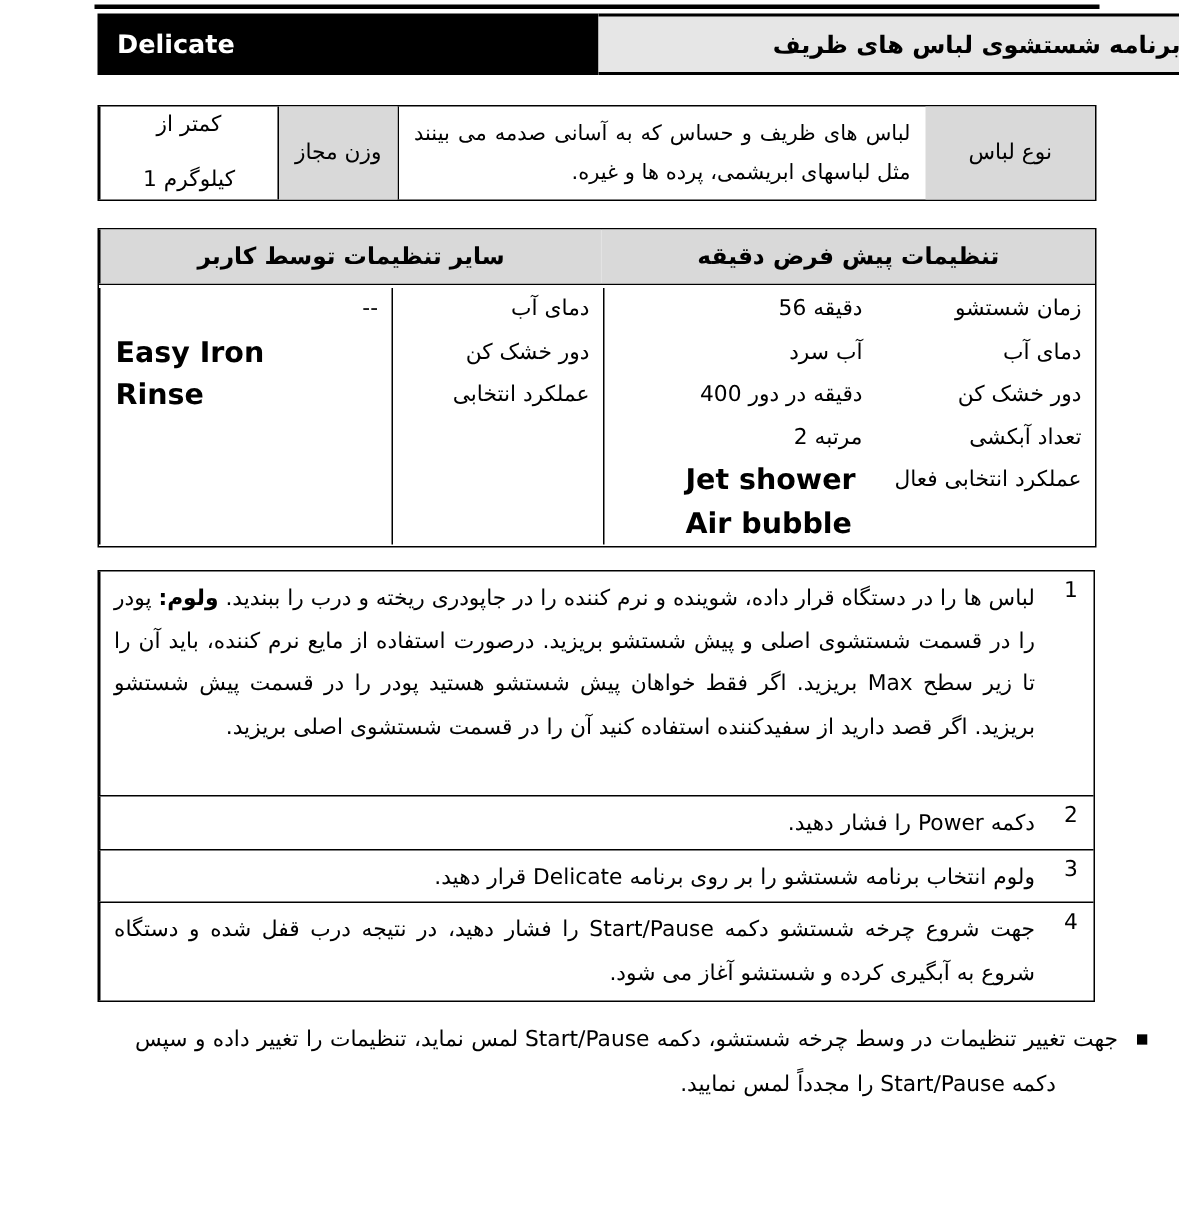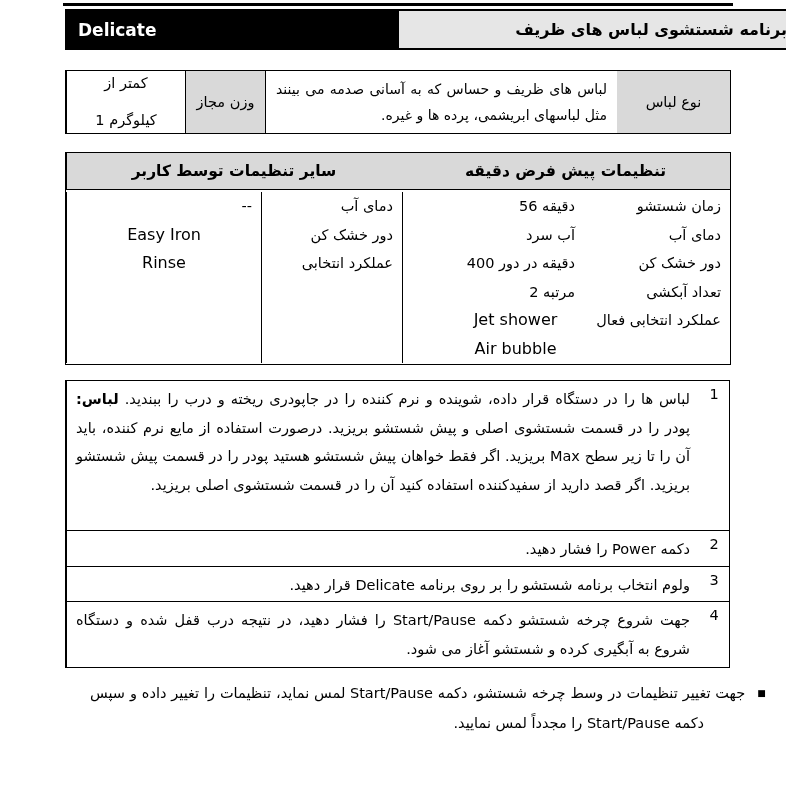--- a/index.html
+++ b/index.html
@@ -44,21 +44,21 @@
   .s-head .hcell {
     background:#d9d9d9; display:flex; align-items:center; justify-content:center;
     font-weight:bold; font-size:15.5px; direction:rtl;
   }
   .s-h-default { width:329px; }
   .s-h-user { flex:1; }
   .s-body { display:flex; height:173px; padding-top:2px; }
   .s-col { display:flex; flex-direction:column; }
   .s-col .ln { height:28.5px; line-height:28.5px; font-size:14.5px; direction:rtl;
                text-align:right; padding:0 9px; white-space:nowrap; overflow:hidden; }
-  .s-col .ln.latin { direction:ltr; text-align:center; font-weight:400; font-size:16px; padding:0 10px; }
+  .s-col .ln.latin { direction:ltr; text-align:left; font-weight:700; font-size:19px; padding:0 10px; }
   .col-dlab { width:146px; }
   .col-dval { width:182px;padding-left:44px; }
   .col-ulab { width:141px; }
   .col-uval { flex:1; }
 
   
   .steps { left:65px; top:380px; width:665px; height:288px; display:flex; flex-direction:column; }
   .step-row { display:flex; direction:rtl; }
   .step-row + .step-row { border-top:1.5px solid #000; }
   .step-num {
@@ -143,21 +143,21 @@
         <div class="ln"></div>
       </div>
     </div>
   </div>
 
   <div class="tframe steps" style="direction:ltr;">
     <div class="step-row r1">
       <div class="step-num">1</div>
       <div class="step-text just">
         <span>لباس ها را در دستگاه قرار داده، شوینده و نرم کننده را در جاپودری ریخته و درب را ببندید.</span>
-        <b>لباس:</b><span> پودر را در قسمت شستشوی اصلی و پیش شستشو بریزید. درصورت استفاده از مایع نرم کننده، باید آن را تا زیر سطح Max بریزید. اگر فقط خواهان پیش شستشو هستید پودر را در قسمت پیش شستشو بریزید. اگر قصد دارید از سفیدکننده استفاده کنید آن را در قسمت شستشوی اصلی بریزید.</span>
+        <b>ولوم:</b><span> پودر را در قسمت شستشوی اصلی و پیش شستشو بریزید. درصورت استفاده از مایع نرم کننده، باید آن را تا زیر سطح Max بریزید. اگر فقط خواهان پیش شستشو هستید پودر را در قسمت پیش شستشو بریزید. اگر قصد دارید از سفیدکننده استفاده کنید آن را در قسمت شستشوی اصلی بریزید.</span>
       </div>
     </div>
     <div class="step-row r2">
       <div class="step-num">2</div>
       <div class="step-text ralign">دکمه Power را فشار دهید.</div>
     </div>
     <div class="step-row r3">
       <div class="step-num">3</div>
       <div class="step-text ralign">ولوم انتخاب برنامه شستشو را بر روی برنامه Delicate قرار دهید.</div>
     </div>

